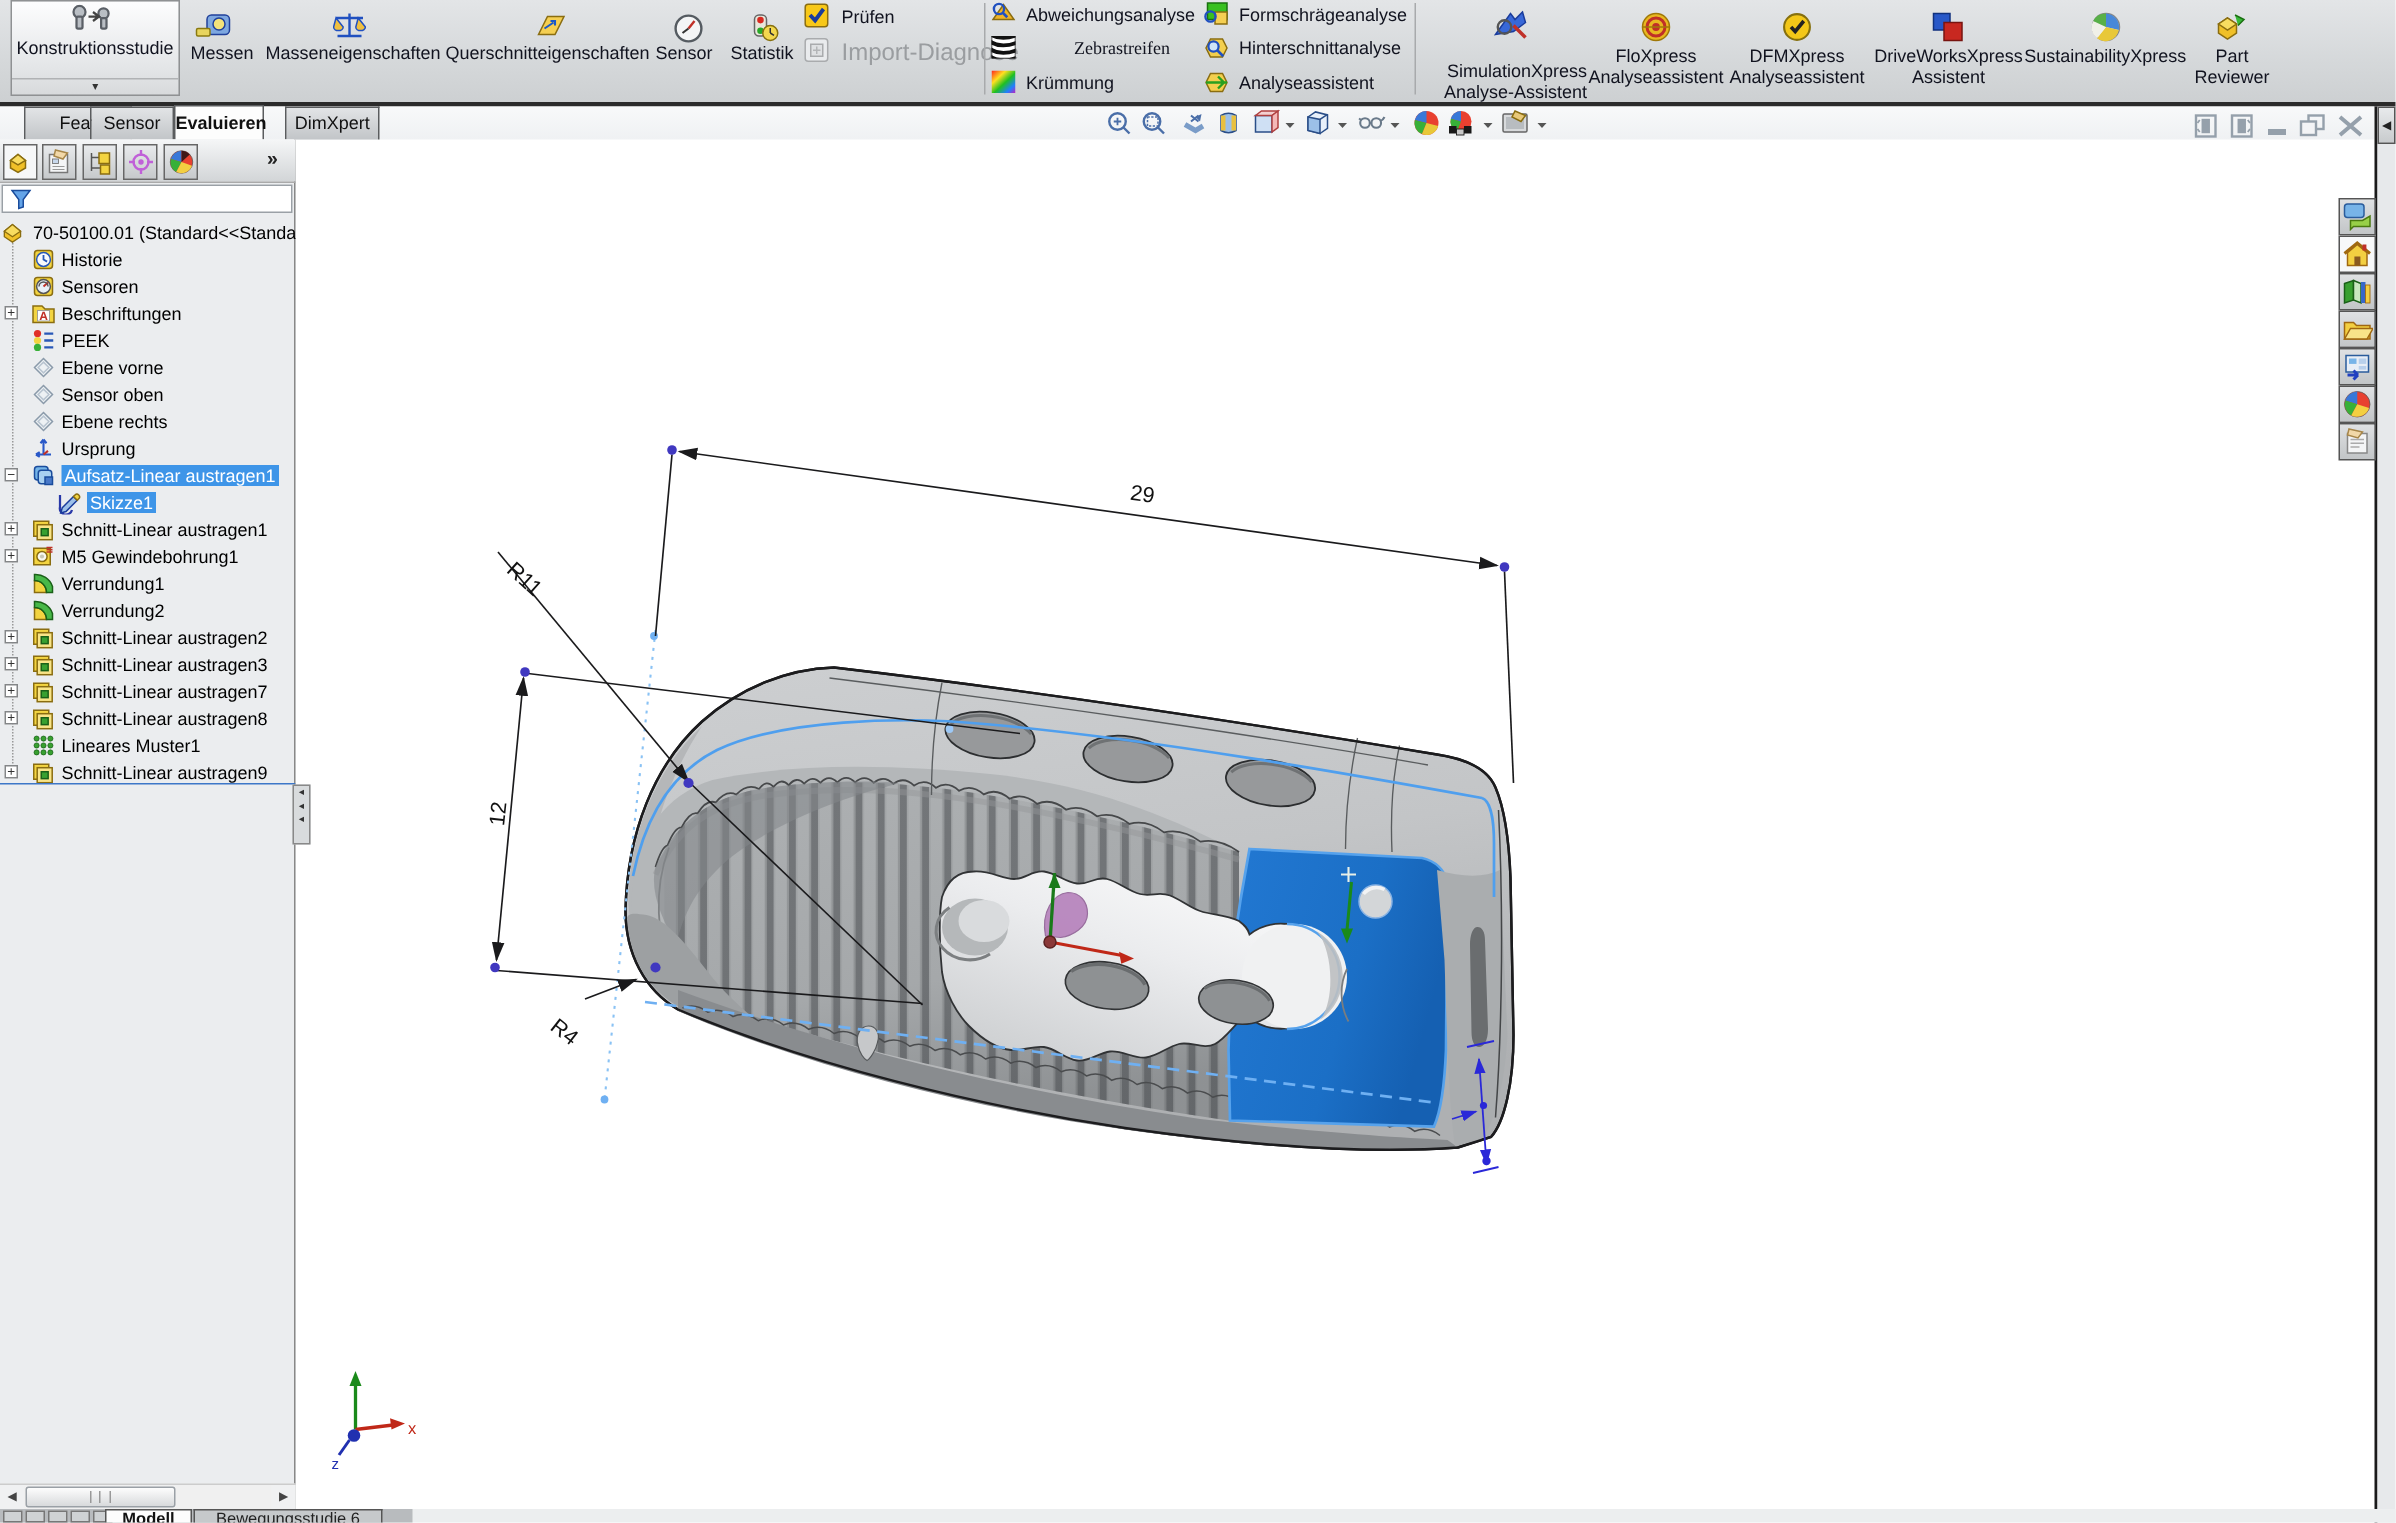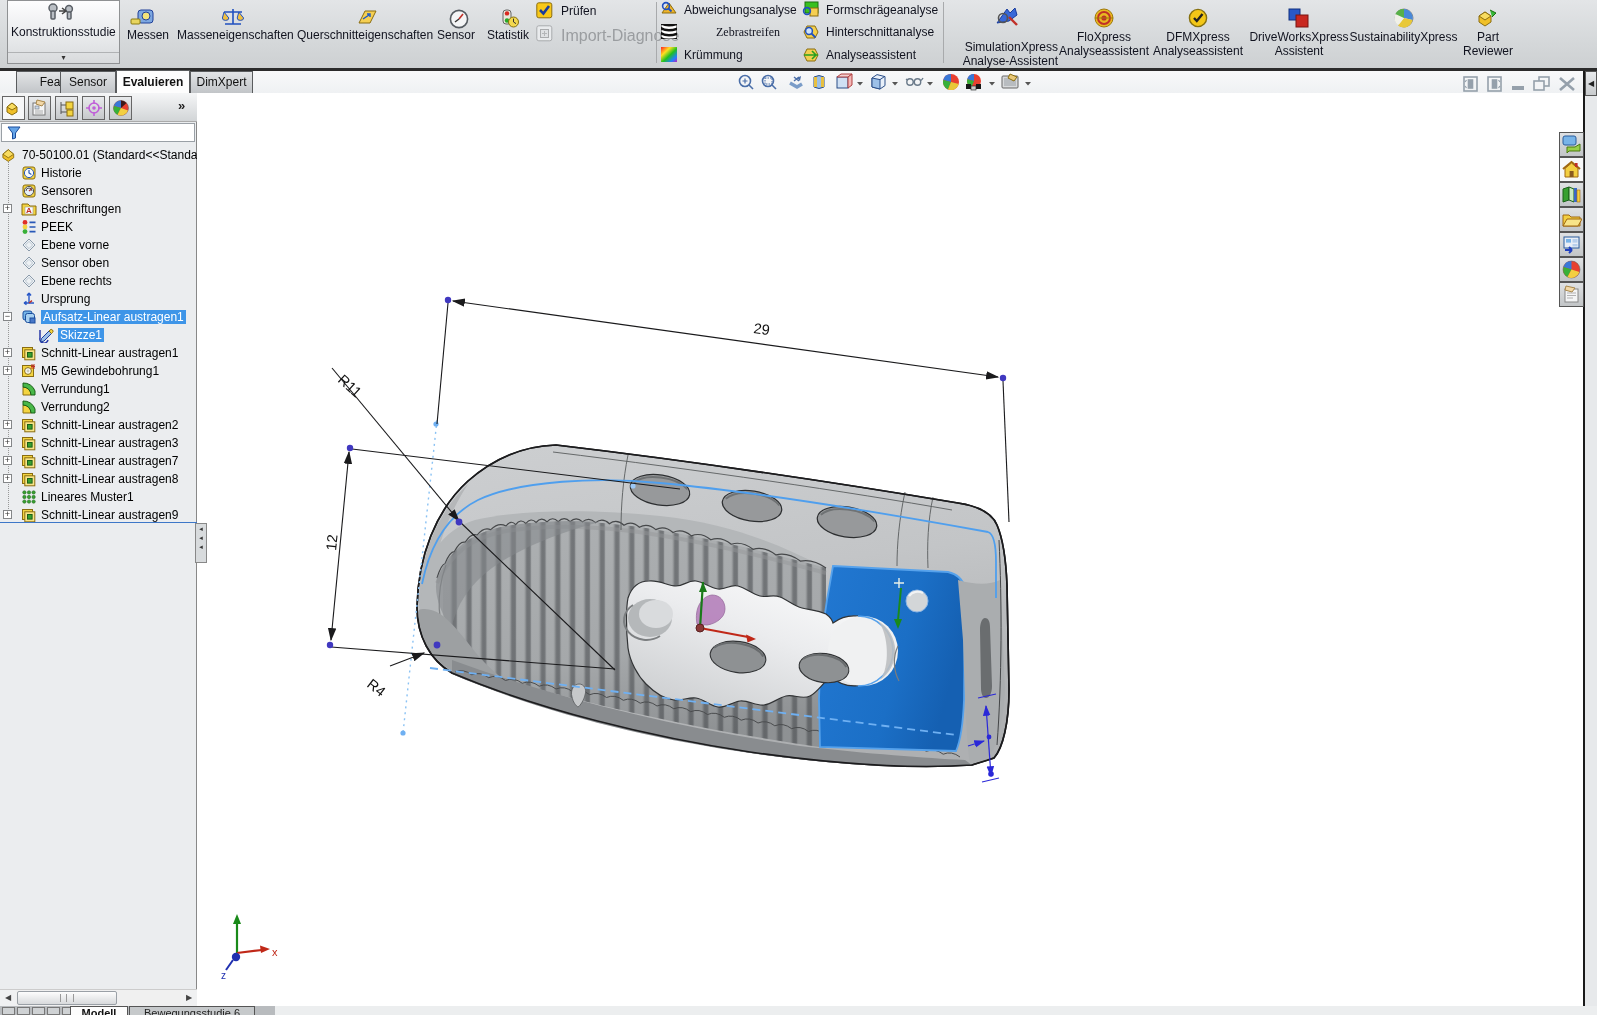--- a/index.html
+++ b/index.html
@@ -182,21 +182,21 @@
   <path d="M2 8 L8 4 L14 8 L14 14 L8 18 L2 14 Z" fill="#f0c028" stroke="#8a6d10"></path>
   <path d="M8 4 L14 8 L8 12 L2 8 Z" fill="#f8dc60" stroke="#8a6d10"></path>
   <path d="M13 2 l6 3 -4 4" fill="#38b838" stroke="#1a7010"></path>
  </svg>
  <div style="position:absolute;left:1438px;top:30px;width:100px;text-align:center;font-size:12px;color:#11131f;">Part<br>Reviewer</div>
 </div>
 <div id="sep1" style="position:absolute;left:0;top:68px;width:1597px;height:3px;background:#2b2b2b;"></div>
 <div id="tabrow">
  <div class="tab" style="left:16px;width:72px;text-align:right;">Features</div>
  <div class="tab" style="left:60px;width:56px;">Sensor</div>
- <div class="tab tabact" style="left:116px;width:74px;height:23px;top:-1px;line-height:23px;">Evaluieren</div>
+ <div class="tab tabact" style="left:116px;width:60px;height:23px;top:-1px;line-height:23px;">Evaluieren</div>
  <div class="tab" style="left:190px;width:63px;">DimXpert</div>
 </div>
 
 <svg class="abs" style="left:737px;top:73px" width="300" height="20" viewBox="0 0 300 20">
  <g stroke="#4a6ea8" stroke-width="1.6" fill="none">
   <circle cx="8" cy="8" r="5.5"></circle>
       <path d="M12 12 l4 4"></path>
   <path d="M5.5 8 h5 M8 5.5 v5" stroke-width="1.2"></path>
   <circle cx="31" cy="8" r="5.5"></circle>
       <path d="M35 12 l4 4"></path>

